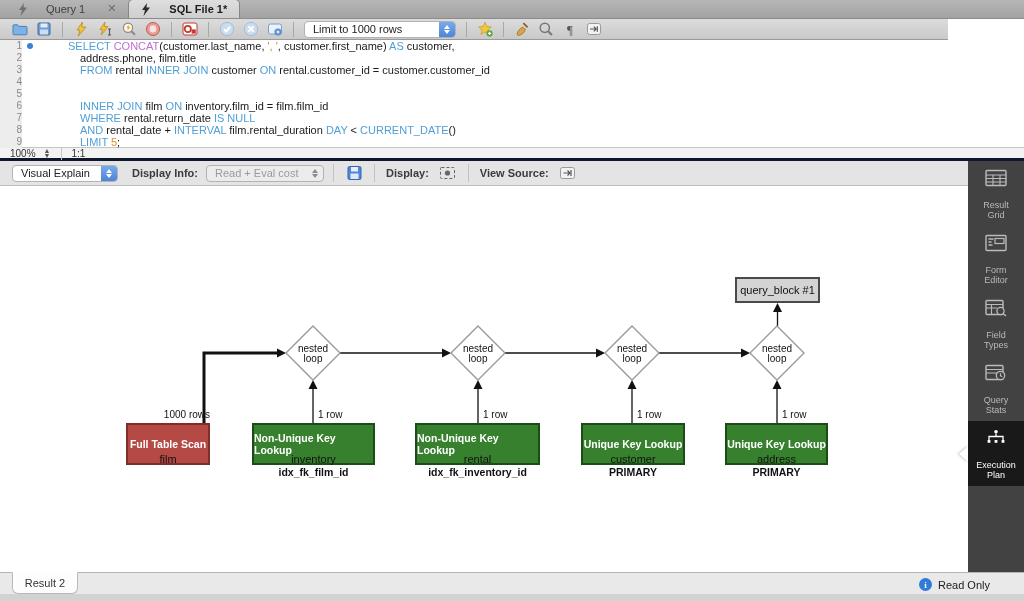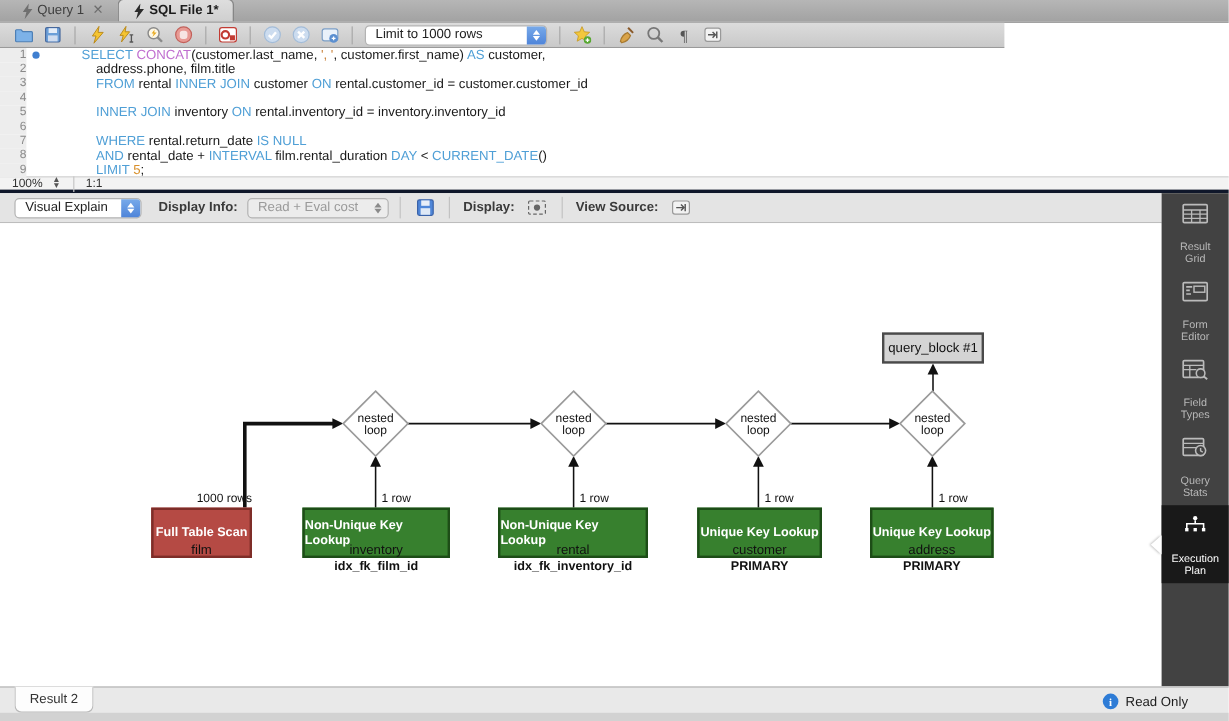--- a/index.html
+++ b/index.html
@@ -4,29 +4,29 @@
 <style>
   * { margin:0; padding:0; box-sizing:border-box; }
   html,body { width:1024px; height:601px; overflow:hidden; }
   body { font-family:"Liberation Sans", sans-serif; background:#fff; position:relative; }
   #win { position:absolute; inset:0; width:1024px; height:601px; background:#fff; }
 
   
   .tabbar { position:absolute; left:0; top:0; width:1024px; height:19px;
     background:linear-gradient(#b6b6b6,#a2a2a2); border-bottom:1px solid #8c8c8c;
     display:flex; align-items:flex-end; }
-  .tab { display:flex; align-items:center; gap:3px; height:19px; padding:0 12px;
+  .tab { display:flex; align-items:center; gap:18px; height:19px; padding:0 12px;
     font-size:11px; color:#3e3e3e; }
   .tab.active { background:linear-gradient(#dedede,#cfcfcf); border:1px solid #868686;
     border-bottom:none; border-radius:5px 5px 0 0; height:19px; color:#1c1c1c; font-weight:bold; }
   .tab .close { color:#6d6d6d; font-size:11px; margin-left:4px; }
   .bolt-sm { width:10px; height:12px; display:inline-block; }
 
   
-  .toolbar { position:absolute; left:0; top:19px; width:837px; height:21px;
+  .toolbar { position:absolute; left:0; top:19px; width:948px; height:21px;
     background:linear-gradient(#dcdcdc,#c9c9c9); border-bottom:1px solid #9a9a9a;
     display:flex; align-items:center; padding-left:8px; }
   .tbicon { width:18px; height:17px; margin:0 3px; display:inline-flex; align-items:center; justify-content:center; }
   .tbicon svg { width:16px; height:16px; }
   .tbsep { width:1px; height:15px; background:#a8a8a8; margin:0 6px; }
   .dropdown { display:flex; align-items:center; height:17px; background:#fff;
     border:1px solid #b3b3b3; border-radius:4px; font-size:11px; color:#222; overflow:hidden; }
   .dropdown .dd-label { padding:0 8px; flex:1; white-space:nowrap; }
   .dropdown .dd-cap { width:16px; height:17px; background:linear-gradient(#7aaceb,#4c82d8);
     display:flex; flex-direction:column; align-items:center; justify-content:center; gap:1px; }
@@ -229,22 +229,22 @@
           <path d="M11.3 5.2v5.6" stroke="#555" stroke-width="1.2"></path>
         </svg>
       </span>
     </div>
 
   <div class="editor" id="editor">
       <div class="edline"><span class="num">1</span><span class="mark"></span><span class="code" style="left:68px"><span class="tok-kw">SELECT </span><span class="tok-fn">CONCAT</span><span class="tok-pl">(customer.last_name, </span><span class="tok-str">', '</span><span class="tok-pl">, customer.first_name) </span><span class="tok-kw">AS</span><span class="tok-pl"> customer,</span></span></div>
       <div class="edline"><span class="num">2</span><span class="code" style="left:80px"><span class="tok-pl">address.phone, film.title</span></span></div>
       <div class="edline"><span class="num">3</span><span class="code" style="left:80px"><span class="tok-kw">FROM</span><span class="tok-pl"> rental </span><span class="tok-kw">INNER JOIN</span><span class="tok-pl"> customer </span><span class="tok-kw">ON</span><span class="tok-pl"> rental.customer_id = customer.customer_id</span></span></div>
       <div class="edline"><span class="num">4</span></div>
-      <div class="edline"><span class="num">5</span><span class="code" style="left:80px"><span class="tok-kw">INNER JOIN</span><span class="tok-pl"> inventory </span><span class="tok-kw">ON</span><span class="tok-pl"> rental.inventory_id = inventory.inventory_id</span></span></div>
-      <div class="edline"><span class="num">6</span></div>
+      <div class="edline"><span class="num">5</span></div>
+      <div class="edline"><span class="num">6</span><span class="code" style="left:80px"><span class="tok-kw">INNER JOIN</span><span class="tok-pl"> film </span><span class="tok-kw">ON</span><span class="tok-pl"> inventory.film_id = film.film_id</span></span></div>
       <div class="edline"><span class="num">7</span><span class="code" style="left:80px"><span class="tok-kw">WHERE</span><span class="tok-pl"> rental.return_date </span><span class="tok-kw">IS NULL</span></span></div>
       <div class="edline"><span class="num">8</span><span class="code" style="left:80px"><span class="tok-kw">AND</span><span class="tok-pl"> rental_date + </span><span class="tok-kw">INTERVAL</span><span class="tok-pl"> film.rental_duration </span><span class="tok-kw">DAY</span><span class="tok-pl"> &lt; </span><span class="tok-kw">CURRENT_DATE</span><span class="tok-pl">()</span></span></div>
       <div class="edline"><span class="num">9</span><span class="code" style="left:80px"><span class="tok-kw">LIMIT</span><span class="tok-pl"> </span><span class="tok-num">5</span><span class="tok-pl">;</span></span></div>
     </div>
 
   <div class="zoombar">
     <span class="zpct">100%</span>
     <span class="stepper">
         <span>▲</span>
         <span>▼</span>

